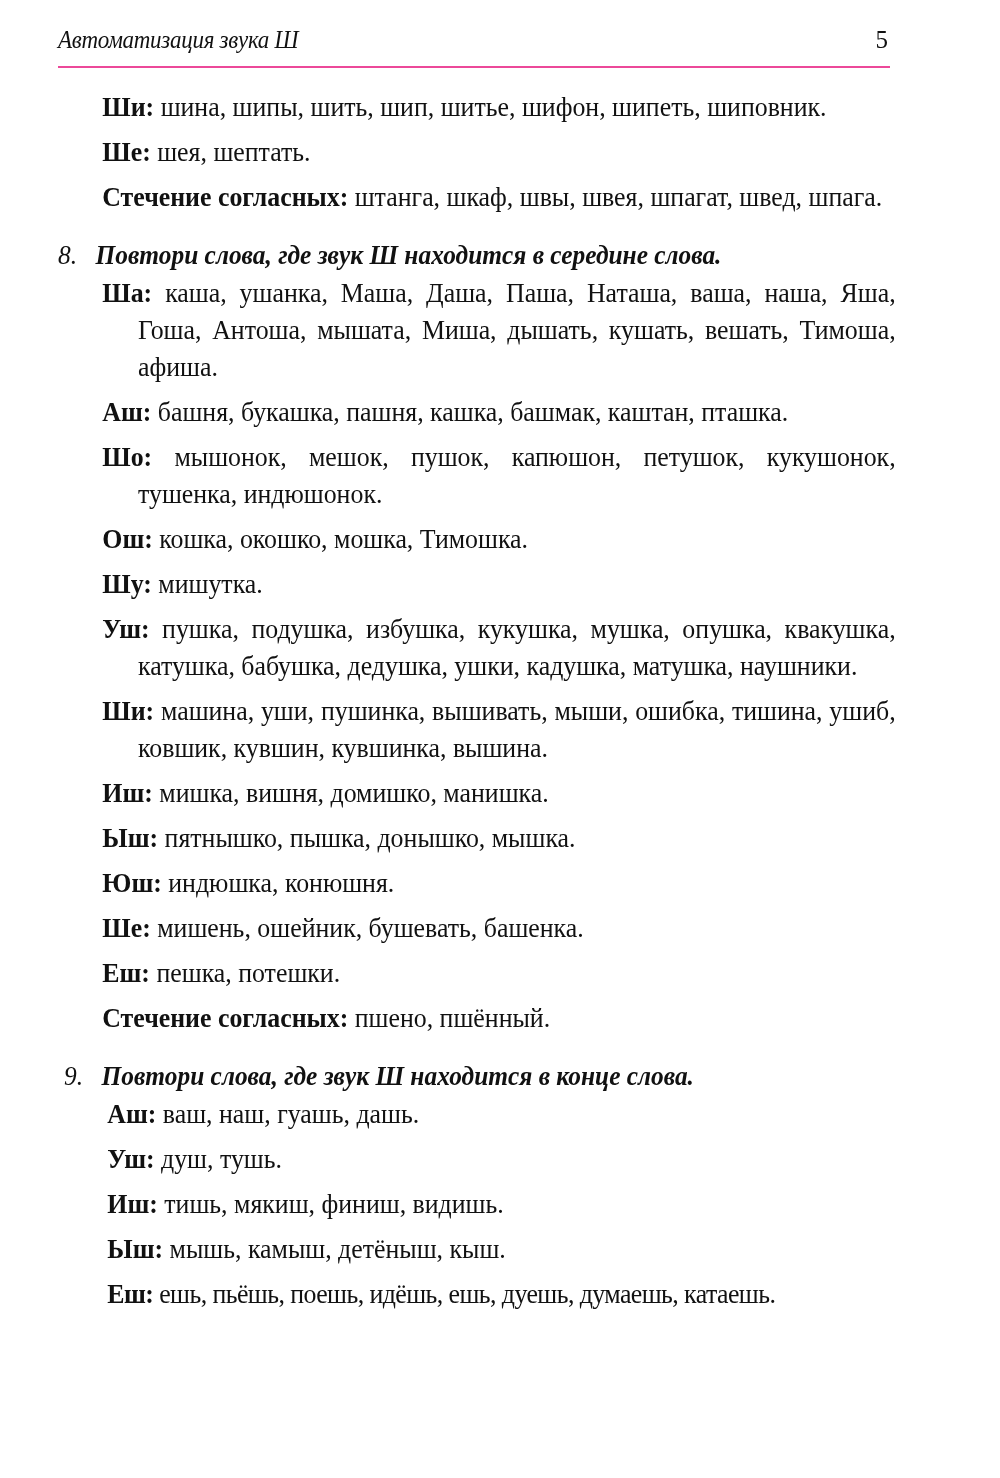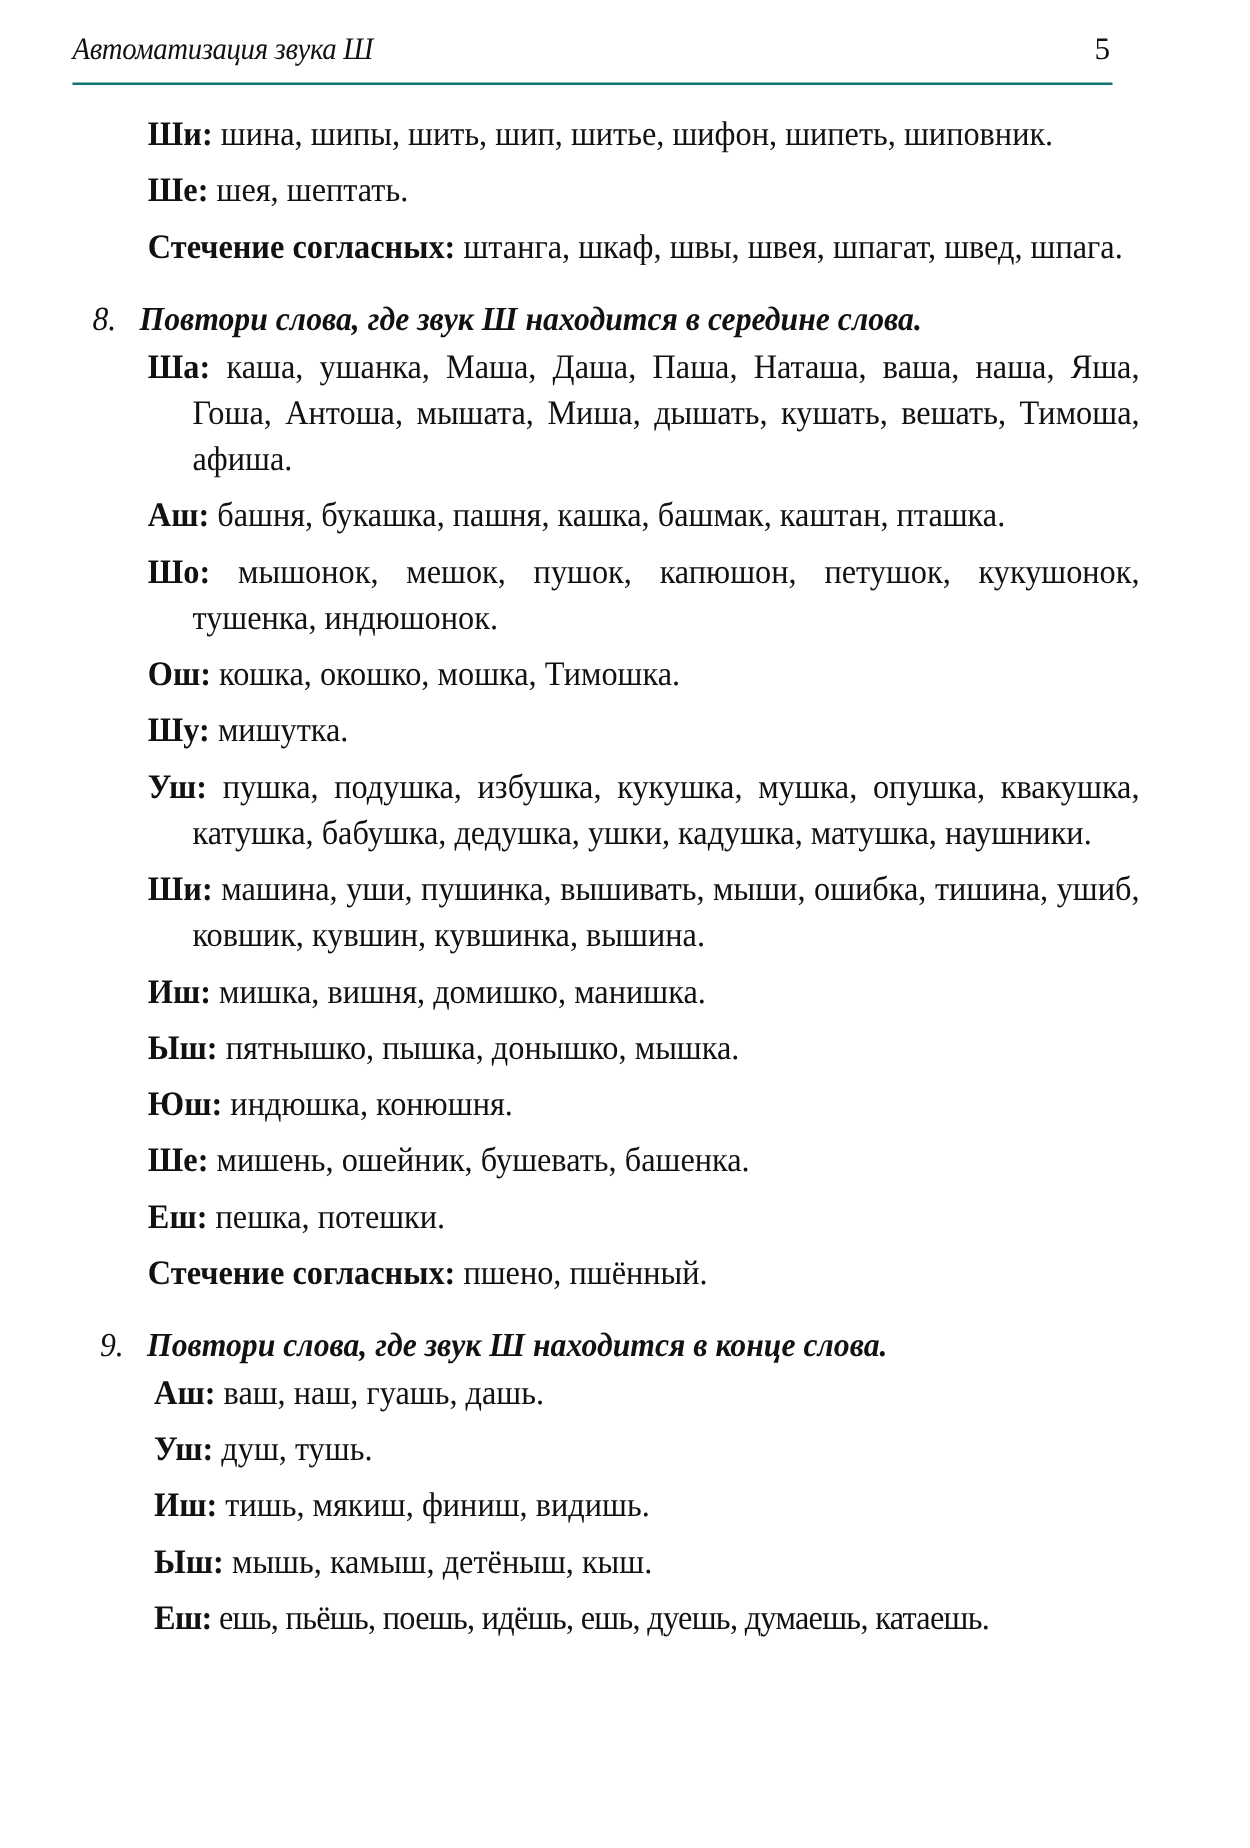--- a/index.html
+++ b/index.html
@@ -3,31 +3,31 @@
 <meta charset="utf-8">
 <style>
   html, body { margin: 0; padding: 0; background: #ffffff; }
   body {
     width: 1000px; height: 1478px; position: relative; overflow: hidden;
     font-family: "Liberation Serif", "DejaVu Serif", serif;
     color: #111111;
   }
   .page-header {
     position: absolute; left: 58px; top: 24px; width: 832px; height: 42px;
-    border-bottom: 2px solid #0f766e;
+    border-bottom: 2px solid #ec4899;
   }
   .header-title {
     position: absolute; left: 0; top: 2px;
     font-style: italic; font-size: 25px; letter-spacing: -0.3px;
     transform: scaleX(0.92); transform-origin: left center;
   }
   .header-page {
     position: absolute; right: 2px; top: 2px; font-size: 25px;
   }
-  .content { position: absolute; left: 16px; top: 88px; width: 955px; }
+  .content { position: absolute; left: 0; top: 88px; width: 955px; }
   .para {
     position: relative; font-size: 27.5px; line-height: 37px;
     text-indent: -38px; text-align: justify;
     transform: scaleX(0.94); transform-origin: left top;
     margin: 0;
   }
   .para .lbl { font-weight: bold; }
   .task-head {
     position: relative; font-size: 27px; line-height: 37px;
     font-style: italic; font-weight: bold;

